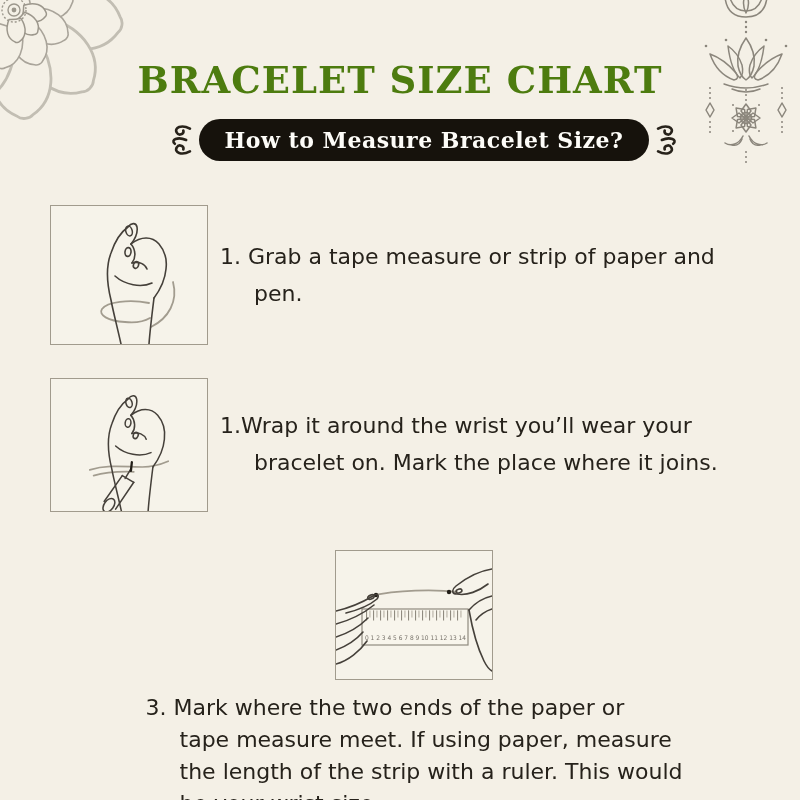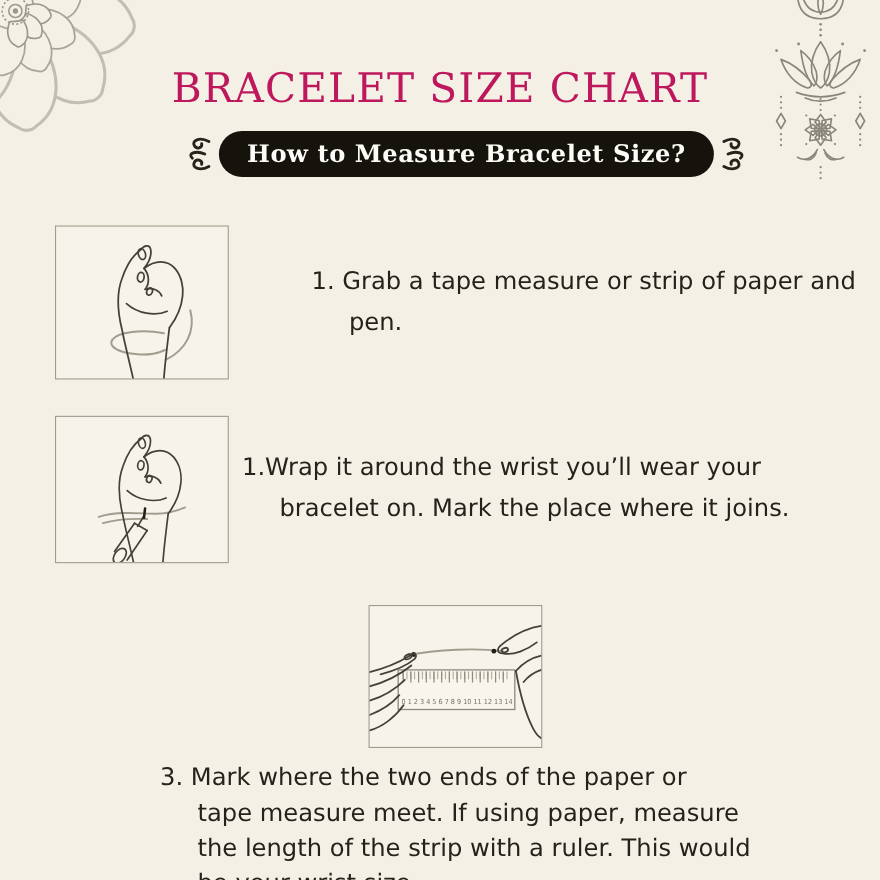--- a/index.html
+++ b/index.html
@@ -7,22 +7,22 @@
     position:relative;width:800px;height:800px;overflow:hidden;
     background:#f4f0e6;color:#211d17;
     font-family:"DejaVu Sans",sans-serif;
   }
   
   .mandala{position:absolute;left:-8px;top:-12px;}
   .lotus{position:absolute;left:690px;top:0;}
   
   .title{
     position:absolute;top:62px;left:0;width:100%;margin:0;text-align:center;
-    font-family:"DejaVu Serif",serif;font-weight:400;font-size:37px;
-    letter-spacing:1px;line-height:1;color:#be185d;
+    font-family:"DejaVu Serif",serif;font-weight:700;font-size:37px;
+    letter-spacing:1px;line-height:1;color:#4d7c0f;
   }
   .badge-row{
     position:absolute;top:118px;left:0;width:100%;height:44px;
     display:flex;justify-content:center;align-items:center;gap:5px;margin-left:24px;
   }
   .badge{
     background:#16120c;color:#fdfcf8;border-radius:23px;
     padding:7px 26px;font-family:"DejaVu Serif",serif;font-weight:700;
     font-size:22px;line-height:28px;letter-spacing:0.5px;white-space:nowrap;
   }
@@ -35,21 +35,21 @@
   }
   .step .illus{
     flex:none;width:158px;height:100%;box-sizing:border-box;
     border:1px solid #a19b8d;background:#f6f3ea;
   }
   .step .illus svg{display:block;width:100%;height:100%;}
   .step p{
     margin:0;white-space:pre-line;color:#26221b;
     font-size:22px;padding-left:34px;text-indent:-34px;
   }
-  #step1{top:205px;height:140px;justify-content:space-between;} #step1 p{line-height:1.7;}
+  #step1{top:205px;height:140px;} #step1 p{line-height:1.7;}
   #step2{top:378px;height:134px;} #step2 p{line-height:1.68;}
   #step3{top:550px;height:130px;flex-direction:column;} #step3 p{line-height:1.45;}
   
   .footer{position:absolute;top:733px;left:0;width:100%;text-align:center;}
   .footer span{
     display:inline-block;transform:scaleX(0.78);transform-origin:50% 50%;
     font-size:22.5px;color:#17140f;white-space:nowrap;
   }
   .ink{stroke:#45403a;fill:none;stroke-width:1.6;stroke-linecap:round;stroke-linejoin:round;}
   .soft{stroke:#a29c8f;fill:none;stroke-width:1.8;stroke-linecap:round;}

